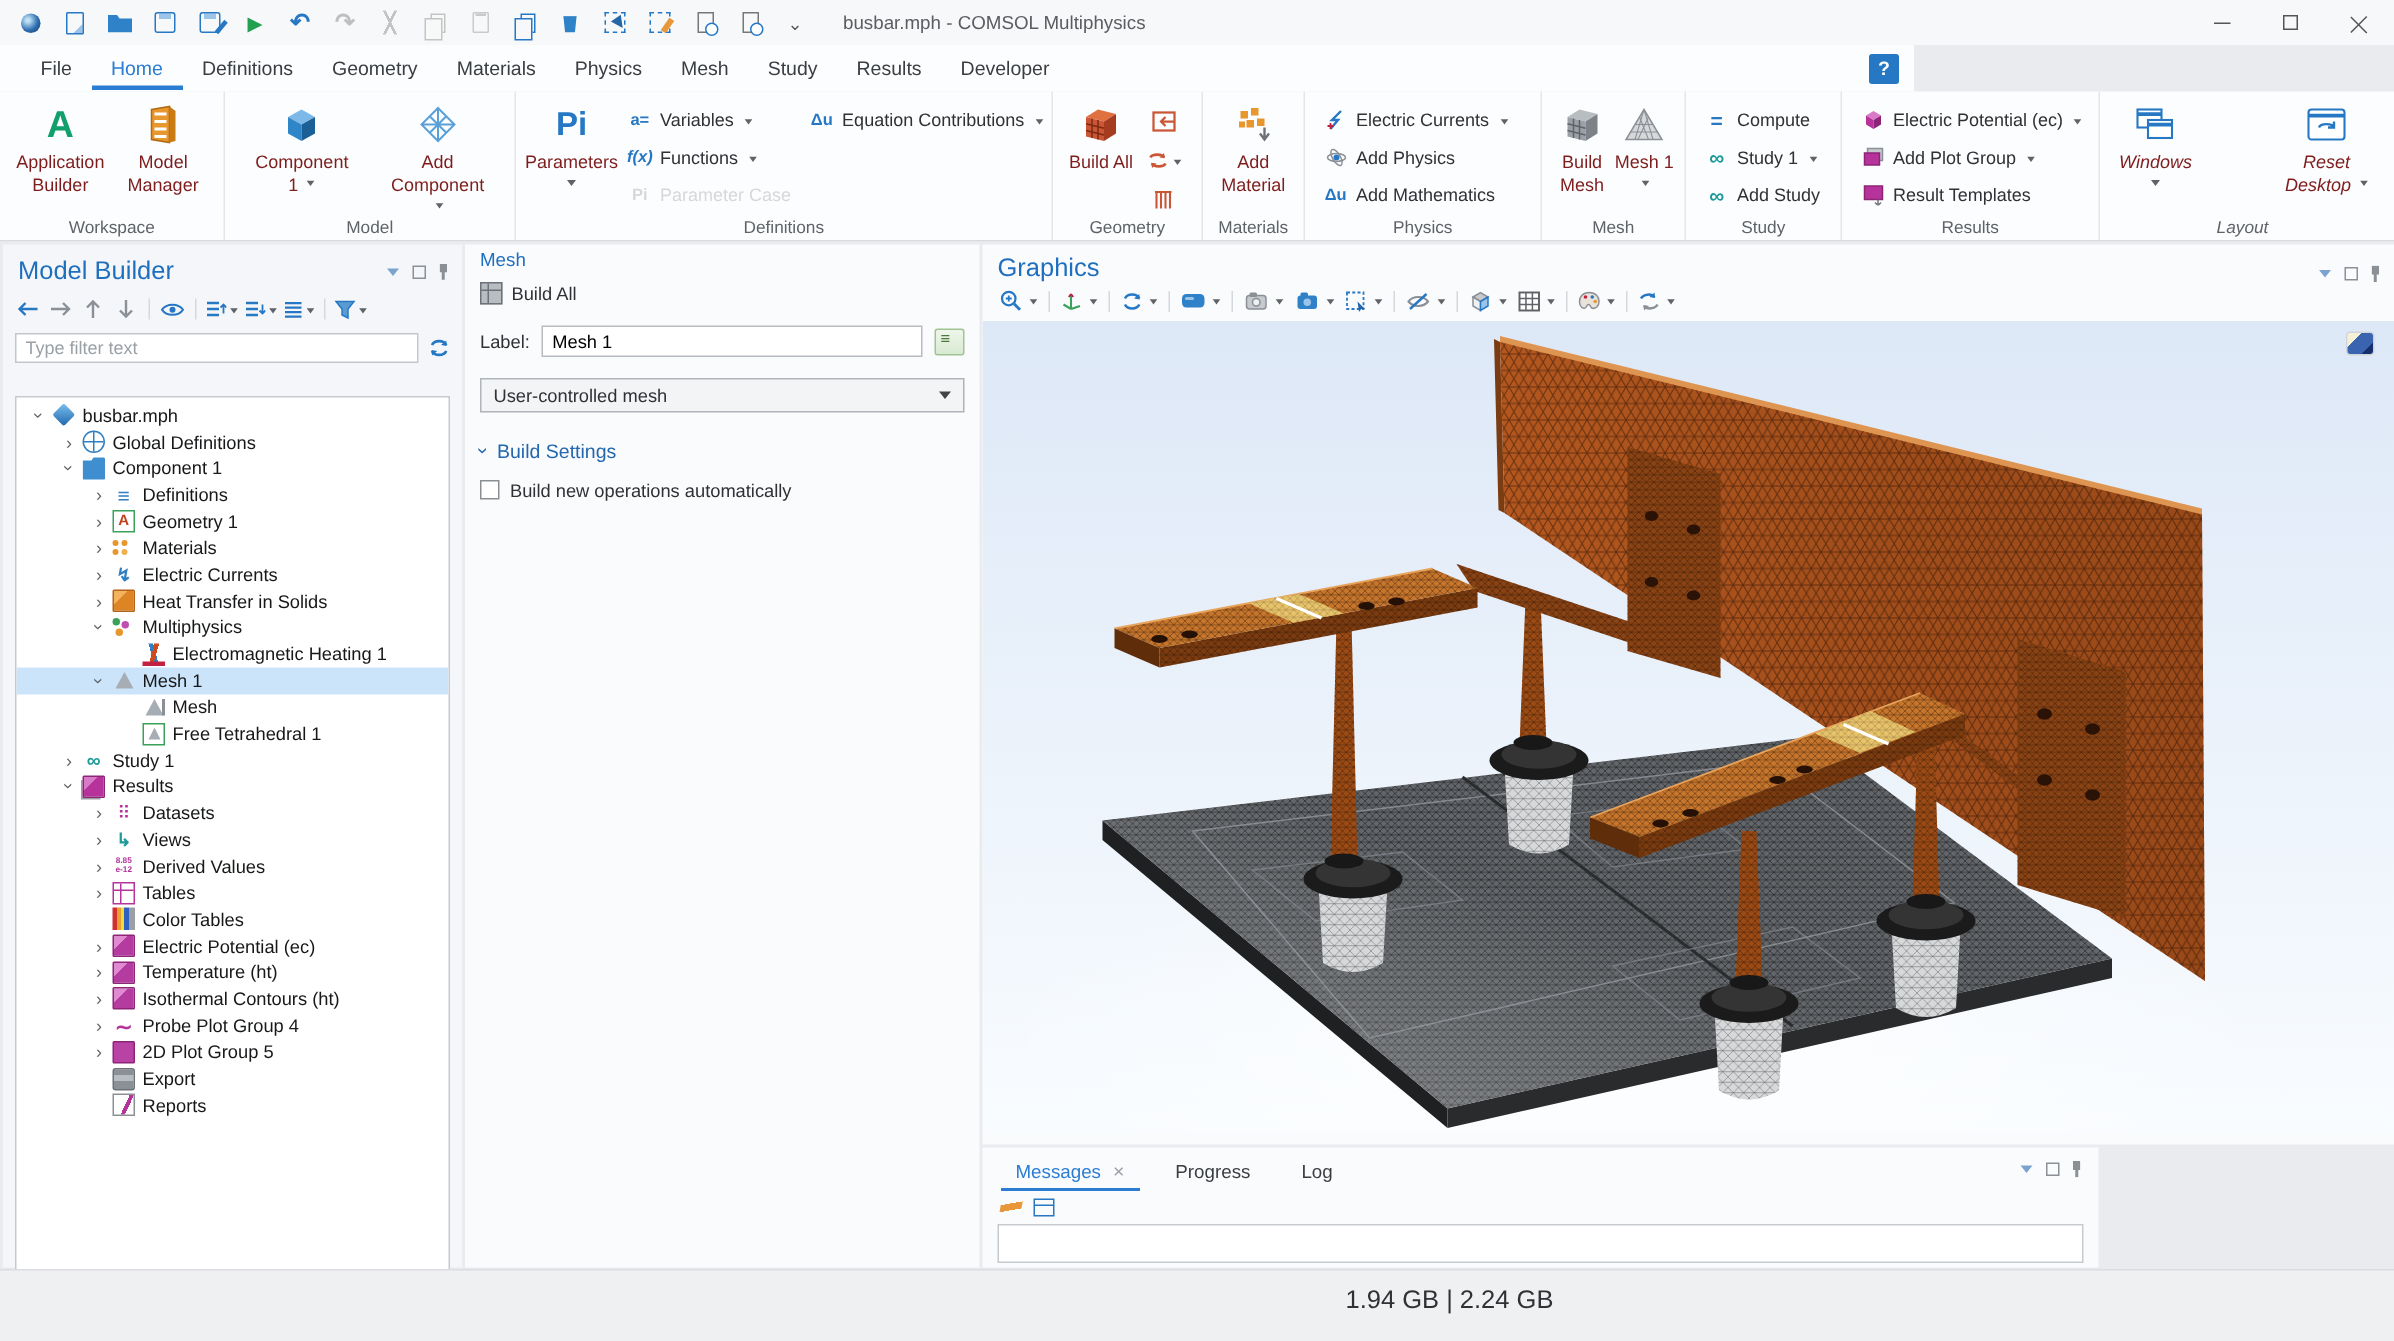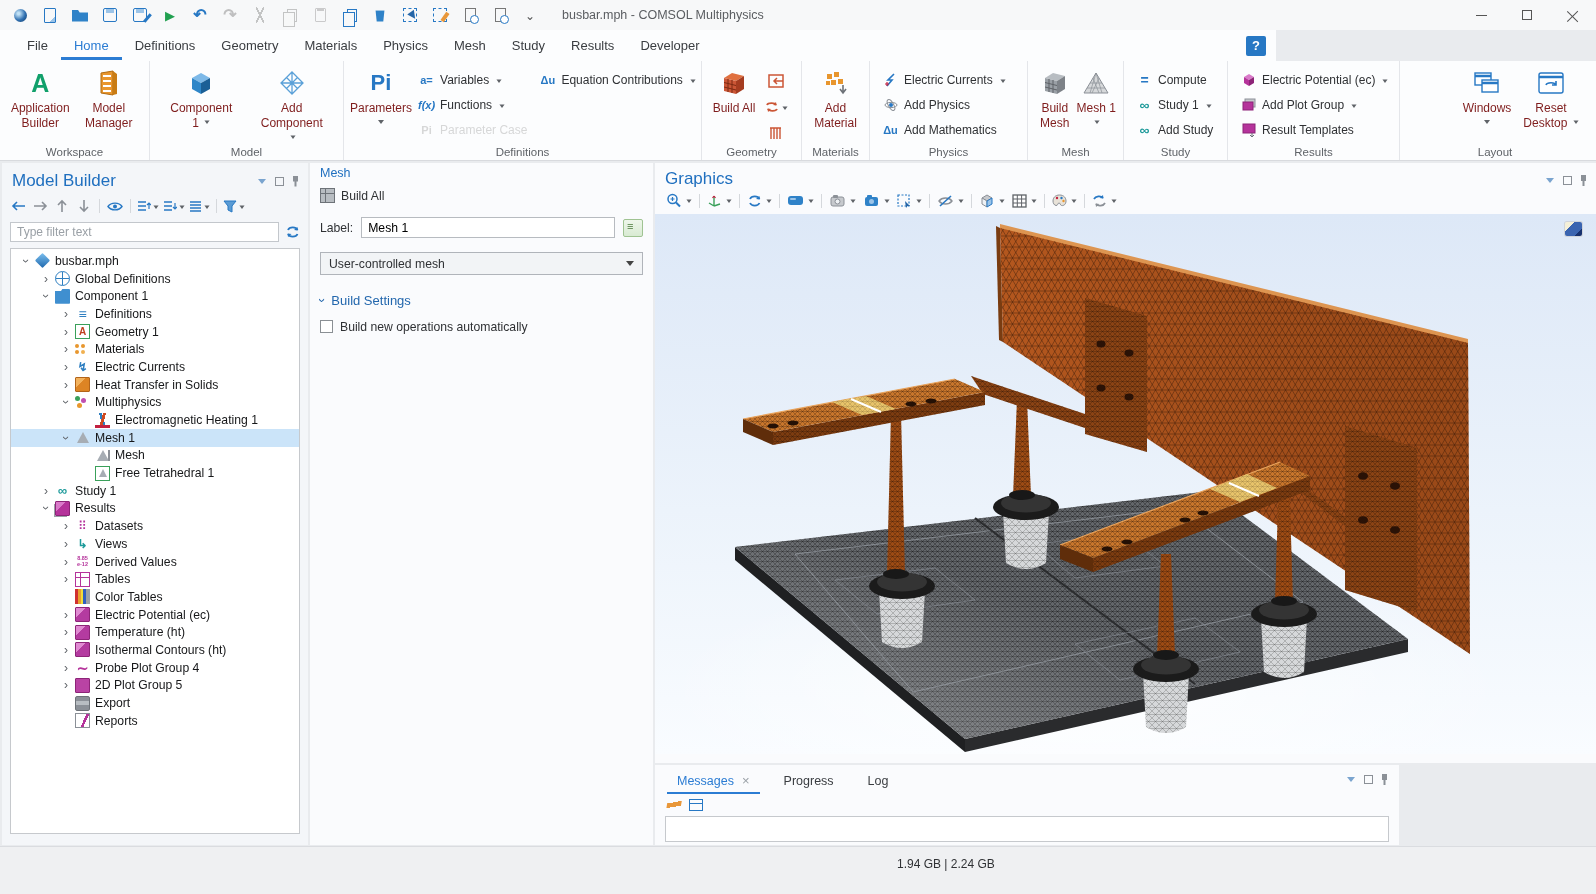--- a/index.html
+++ b/index.html
@@ -87,21 +87,21 @@
   .mb-panel { position:absolute; left:2px; top:163px; width:306px; height:682px; background:#f4f6f9; }
   .mb-head { display:flex; align-items:center; padding:8px 10px 2px; }
   .mb-head .panel-ctrls { margin-left:auto; }
   .mb-toolbar { display:flex; align-items:center; gap:2px; padding:3px 6px 4px; }
   .tbtn { height:20px; min-width:20px; display:flex; align-items:center; justify-content:center; border-radius:3px; padding:0 1px;}
   .tsep { width:1px; height:14px; background:#d5d8dc; margin:0 3px; }
   .filter-row { display:flex; align-items:center; gap:6px; padding:2px 8px 4px; }
   .filter-input { flex:1; height:20px; border:1px solid #c3c7cc; background:#fff; font-size:12px; padding:0 6px;
                   font-family:"Liberation Sans",sans-serif; color:#333; }
   .filter-input::placeholder { color:#9aa0a6; }
-  .tree-box { margin:2px 8px; height:586px; background:#fff; border:1px solid #c6c9cd; overflow:hidden; padding-top:3px; }
+  .tree-box { margin:18px 8px; height:586px; background:#fff; border:1px solid #c6c9cd; overflow:hidden; padding-top:3px; }
   .tree-row { display:flex; align-items:center; height:17.7px; white-space:nowrap; cursor:default; }
   .tree-row[data-selected="true"] { background:#cbe4f9; }
   .texp { width:18px; flex:0 0 18px; text-align:center; color:#5f6368; font-size:12px; position:relative; }
   .texp[data-exp="right"]::before { content:"›"; }
   .texp[data-exp="down"]::before { content:"›"; display:inline-block; transform:rotate(90deg); }
   .tlabel { margin-left:5px; font-size:12.2px; color:#17181a; }
 
   .ticon { width:15px; height:15px; flex:0 0 15px; display:inline-flex; align-items:center; justify-content:center;
            font-size:11px; position:relative; }
   [data-name="model-icon"] { background:linear-gradient(135deg,#7cc0ef,#1e67ad); transform:rotate(45deg) scale(.72); border-radius:2px; }
@@ -158,21 +158,21 @@
   .sec-head .chev { display:inline-block; transform:rotate(90deg); color:#2367ad; font-size:13px; }
   .dropdown { margin:2px 10px 10px; height:23px; border:1px solid #b0b4ba; background:#f2f4f6; display:flex; align-items:center;
               padding:0 8px; font-size:12.2px; color:#2f3134; }
   .dropdown .dcaret { margin-left:auto; width:0; height:0; border:4px solid transparent; border-top:5px solid #444; margin-top:4px; }
   .cbx-row { display:flex; align-items:flex-start; gap:7px; padding:6px 10px; }
   .cbx { width:13px; height:13px; border:1px solid #8a8f94; background:#fff; }
   .cbx-label { font-size:12.2px; color:#2f3134; }
 
   
   .gfx-panel { position:absolute; left:655px; top:163px; width:941px; height:600px; background:#fafbfd; }
-  .gfx-head { display:flex; align-items:flex-start; padding:6px 10px 0; }
+  .gfx-head { display:flex; align-items:flex-end; padding:6px 10px 0; }
   .gfx-head .panel-ctrls { margin-left:auto; margin-top:5px; }
   .gfx-toolbar { display:flex; align-items:center; gap:1px; padding:1px 8px 3px; }
   .gbtn { display:flex; align-items:center; gap:2px; height:21px; padding:0 3px; border-radius:3px; }
   .gfx-canvas { position:relative; width:941px; height:540px; overflow:hidden; }
   .snap-btn { position:absolute; right:14px; top:8px; width:17px; height:14px; border-radius:2px;
      background:linear-gradient(135deg,#f5f0d8 0 30%, #3a64b0 30% 75%, #16306e 75%); box-shadow:0 0 0 1px #d0d4da; }
 
   
   .msg-panel { position:absolute; left:655px; top:765px; width:744px; height:80px; background:#fafbfd; }
   .msg-tabs { display:flex; align-items:center; padding:4px 12px 0; }
@@ -183,21 +183,21 @@
   .msg-toolbar { display:flex; gap:8px; padding:4px 12px 2px; align-items:center; }
   .brush-icon { width:14px; height:14px; background:
      linear-gradient(160deg, transparent 35%, #e8973a 35% 60%, transparent 60%),
      linear-gradient(160deg, transparent 55%, #8b9097 0% 35%, transparent 35%); transform:rotate(10deg); }
   .tablewin-icon { width:14px; height:12px; border:1.3px solid #2778c4;
      background:linear-gradient(#2778c4,#2778c4) 0 3px/100% 1.2px no-repeat; }
   .msg-box { margin:2px 10px; height:26px; background:#fff; border:1px solid #c6c9cd; }
 
   
   .statusbar { position:absolute; left:0; top:846px; width:1596px; height:48px; background:#eff0f2; border-top:1px solid #dadce0; }
-  .mem { position:absolute; left:897px; top:10px; font-size:12px; color:#2f3134; }
+  .mem { position:absolute; left:897px; top:10px; font-size:17px; color:#2f3134; }
 </style>
 </head>
 <body>
 
 <div id="app" data-name="comsol-window">
 
   <div class="titlebar" data-name="title-bar">
     <div class="qat" data-name="quick-access-toolbar">
 
         <span class="qbtn" data-name="qat-button">
@@ -542,21 +542,21 @@
                 <rect x="1" y="1" width="12" height="9" fill="#b5339b" stroke="#8d2478"></rect>
                 <path d="M10 10 v3 M8 12 l2 2 2 -2" stroke="#6d7278" fill="none"></path>
               </svg>
           </span>
           <span>Result Templates</span>
         </div>
       </div>
       <span class="rglabel" data-name="group-label-results">Results</span>
     </div>
 
-    <div class="rgroup" style="width:190px; justify-content:flex-end; border-right:none;" data-name="ribbon-group-layout">
+    <div class="rgroup" style="width:190px; justify-content:space-between; border-right:none;font-style:italic;" data-name="ribbon-group-layout">
       <div class="rbig" style="width:62px;" data-name="windows-button">
         <span class="icb" data-name="windows-icon">
           <svg width="28" height="24" viewBox="0 0 28 24">
               <rect x="2" y="2" width="16" height="12" fill="#fff" stroke="#2778c4" stroke-width="1.4"></rect>
               <path d="M2 5 h16" stroke="#2778c4" stroke-width="2.5"></path>
               <rect x="9" y="9" width="16" height="12" fill="#fff" stroke="#2778c4" stroke-width="1.4"></rect>
               <path d="M9 12 h16" stroke="#2778c4" stroke-width="2.5"></path>
             </svg>
         </span>
         <span class="blabel">Windows</span>

